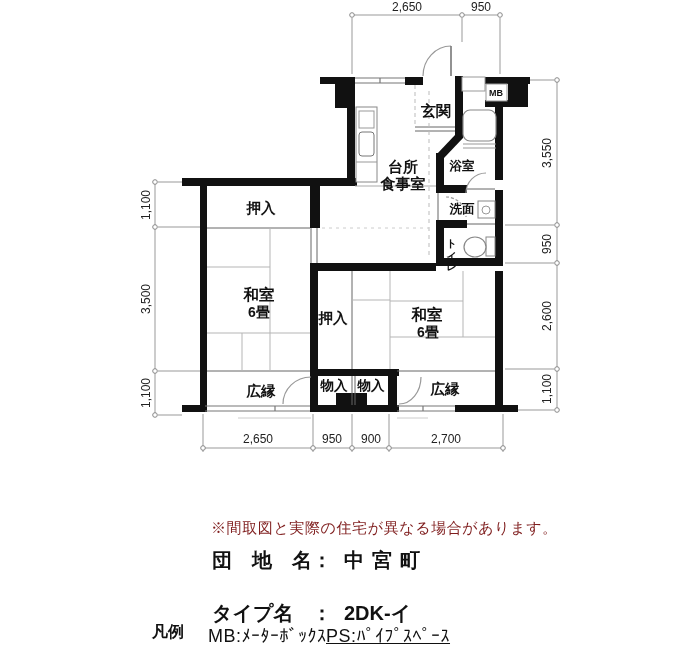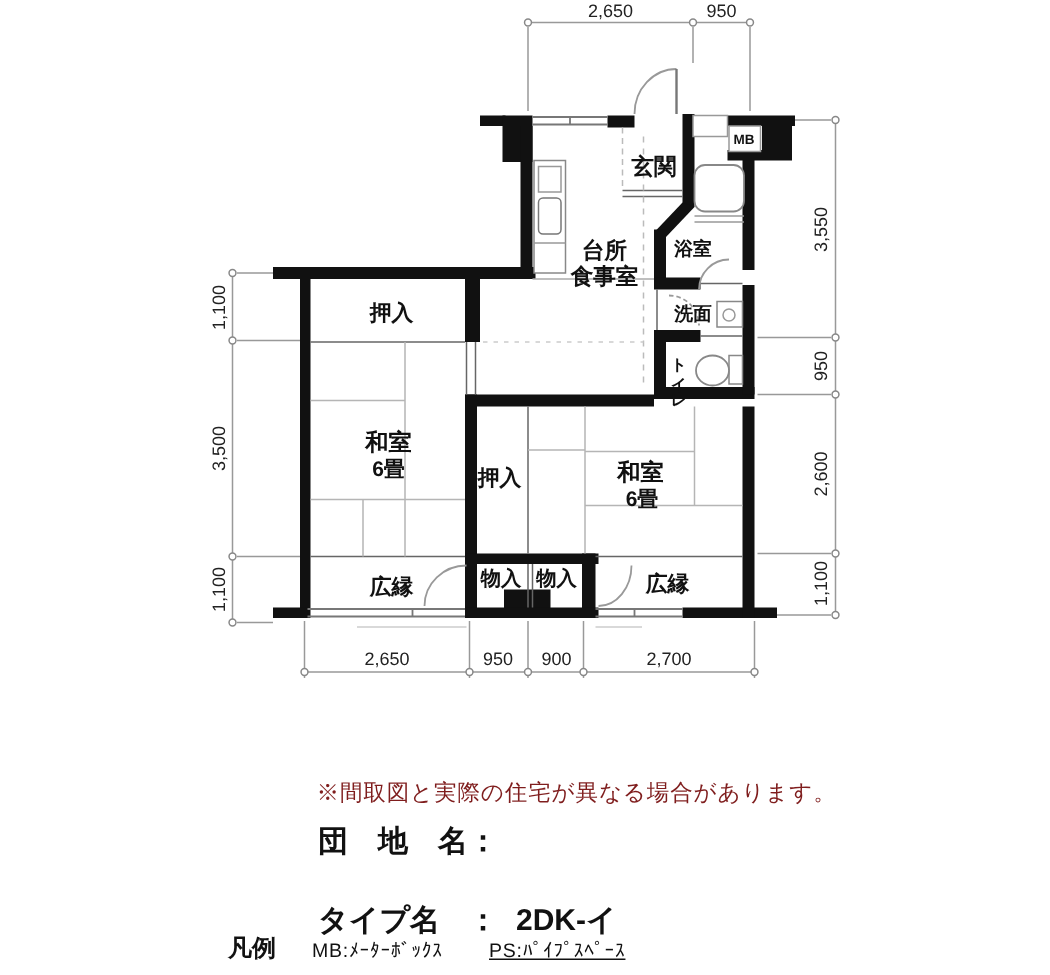--- a/index.html
+++ b/index.html
@@ -7,21 +7,21 @@
         font-family:"Liberation Sans",sans-serif;color:#111;}
   #plan-svg{position:absolute;left:0;top:0;}
   .abs{position:absolute;white-space:nowrap;}
   .notice{font-size:15px;letter-spacing:0.6px;color:#7f1d1d;font-weight:500;}
   .titleline{font-size:20px;font-weight:700;color:#111;}
   .title-label{position:absolute;left:212px;}
   .title-sep{position:absolute;left:312px;}
   .title-value{position:absolute;left:344px;}
   .value-spaced{letter-spacing:8px;}
   .legend-title{font-size:16px;font-weight:600;}
-  .legend-item{font-size:13px;font-weight:500;letter-spacing:0.5px;}
+  .legend-item{font-size:18px;font-weight:500;letter-spacing:0.5px;}
   svg text{font-family:"Liberation Sans",sans-serif;fill:#111;}
   .room-lbl{font-weight:600;}
   .dim-lbl{font-size:12px;fill:#222;font-weight:500;}
   .vtext{writing-mode:vertical-rl;text-orientation:upright;}
 </style>
 </head>
 <body>
 
 <div id="page">
 
@@ -223,20 +223,21 @@
   <text x="332" y="443" text-anchor="middle" class="dim-lbl">950</text>
   <text x="371" y="443" text-anchor="middle" class="dim-lbl">900</text>
   <text x="446" y="443" text-anchor="middle" class="dim-lbl">2,700</text>
 </svg>
 
   <div class="abs notice" style="left:211px;top:519px;">※間取図と実際の住宅が異なる場合があります。</div>
 
   <div class="abs titleline" style="left:0;top:547px;width:700px;height:26px;">
     <span class="title-label">団　地　名</span>
     <span class="title-sep">：</span>
+    <span class="title-value value-spaced">中宮町</span>
   </div>
 
   <div class="abs titleline" style="left:0;top:579px;width:700px;height:26px;margin-top:21px;">
     <span class="title-label">タイプ名</span>
     <span class="title-sep">：</span>
     <span class="title-value">2DK-イ</span>
   </div>
 
   <div class="abs" style="left:0;top:622px;width:700px;height:24px;">
     <span class="abs legend-title" style="left:152px;top:0;">凡例</span>

